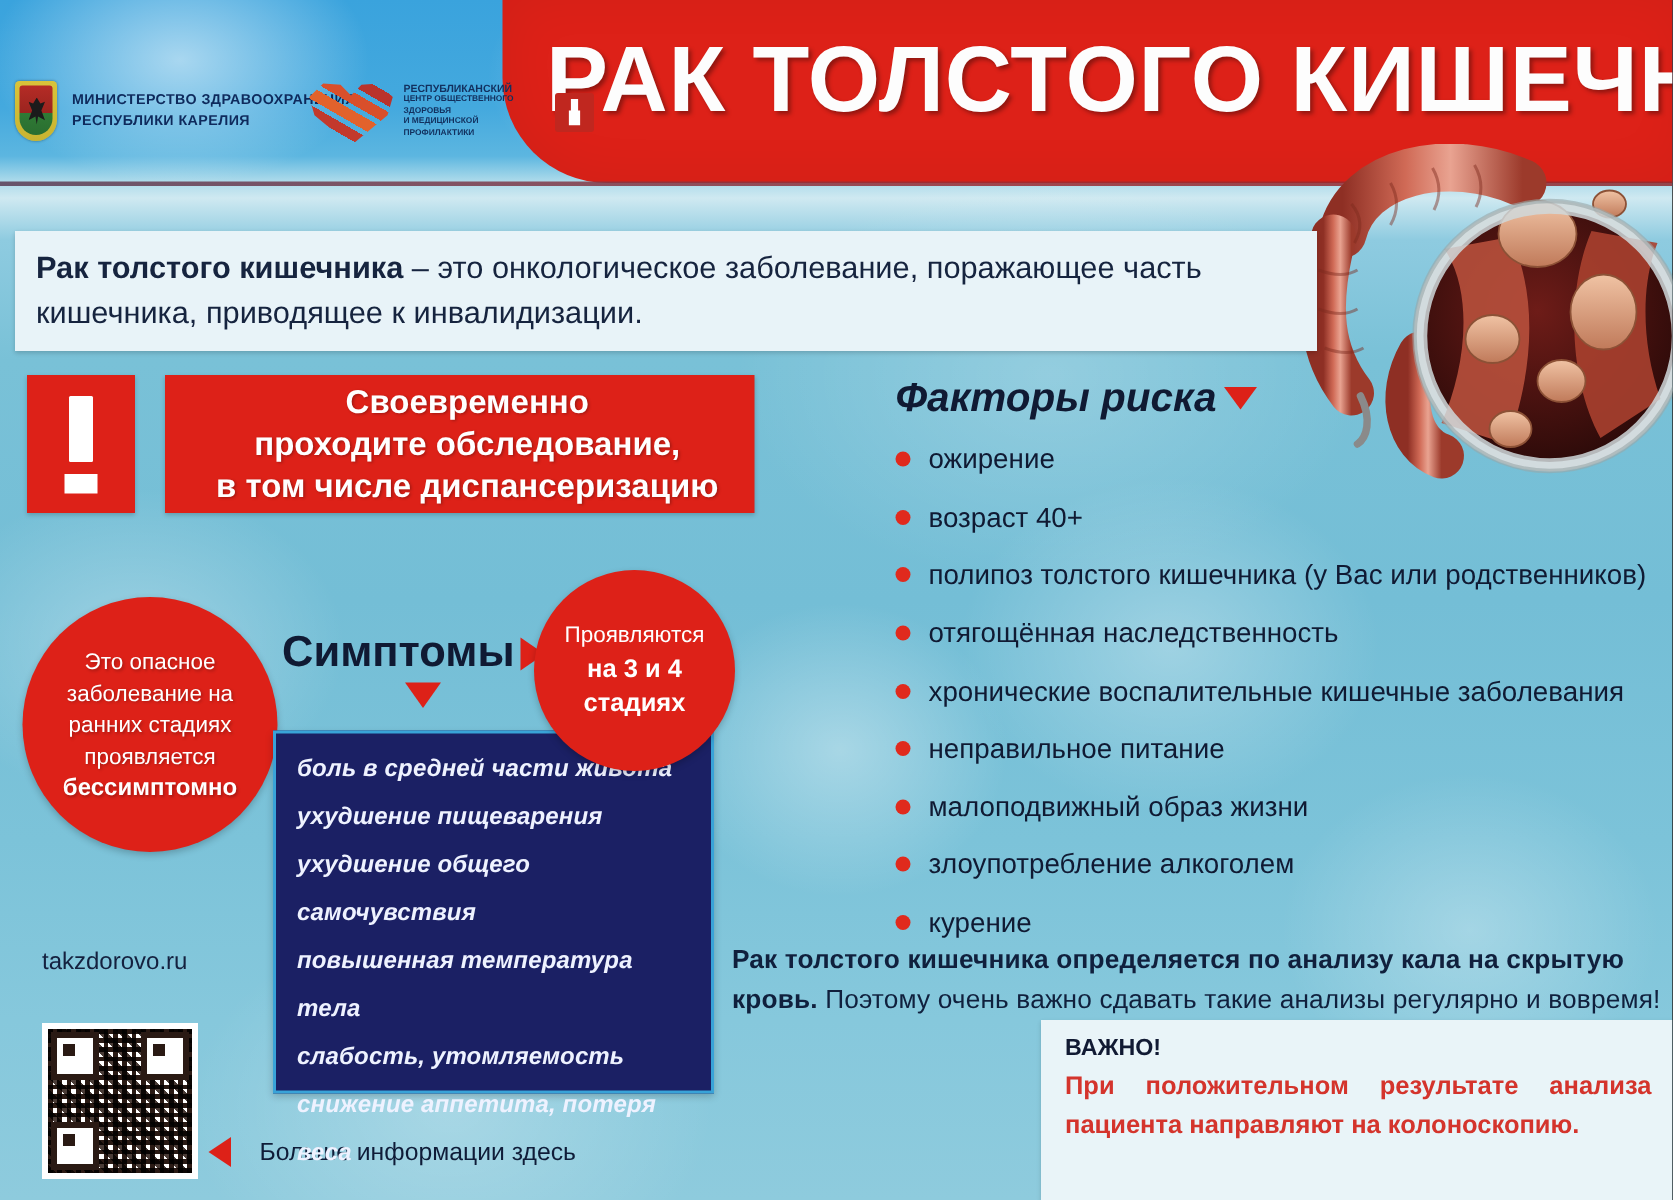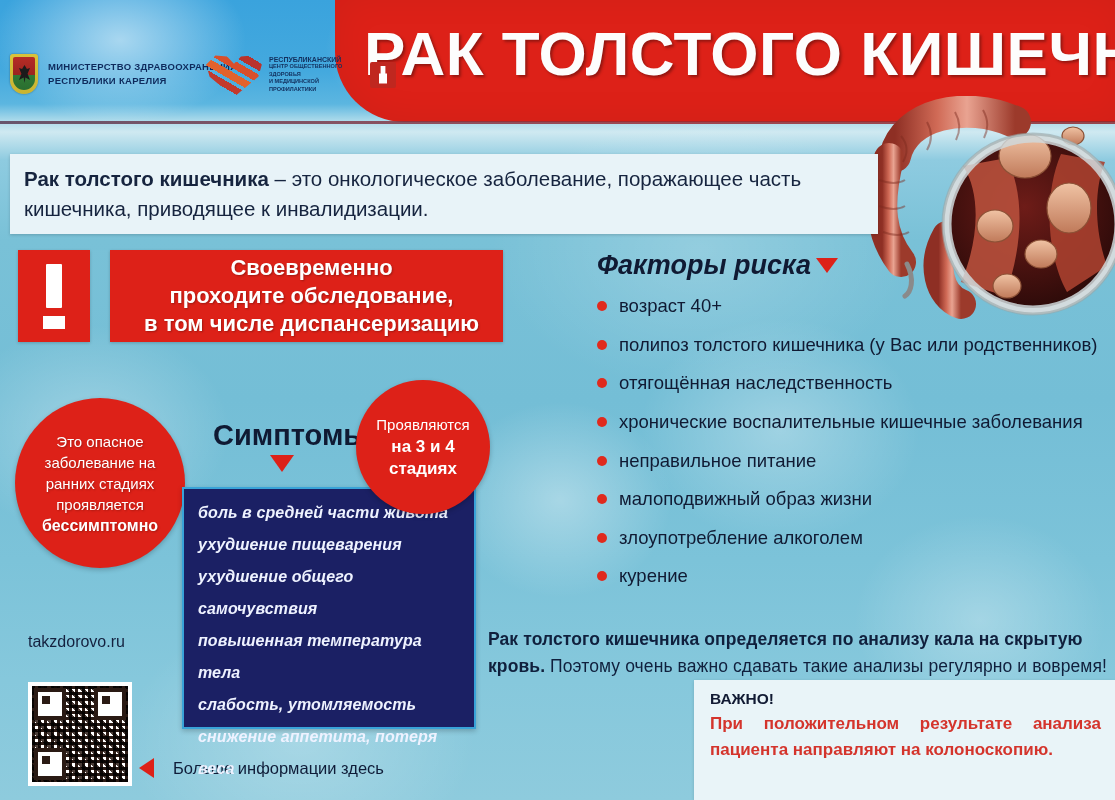--- a/index.html
+++ b/index.html
@@ -262,21 +262,21 @@
     line-height: 21px;
     text-align: center;
     padding: 0 12px;
     text-shadow: 1px 1px 2px rgba(0,0,0,.25);
   }
   .circle-left-text b { font-weight: bold; font-size: 16px; }
 
   
   .symp-title {
     position: absolute;
-    left: 213px; top: 419px;
+    left: 188px; top: 419px;
     font-size: 29px;
     font-weight: bold;
     color: #101a33;
     display: flex;
     align-items: center;
     gap: 4px;
   }
   .symp-arrow-down {
     position: absolute;
     left: 270px; top: 455px;
@@ -523,20 +523,24 @@
     </div>
   </div>
 
   <div class="risk-title">
     <span>Факторы риска</span>
     <span class="tri-down"></span>
   </div>
   <div class="risk-list">
     <div class="risk-item">
         <span class="bullet"></span>
+        <span>ожирение</span>
+      </div>
+    <div class="risk-item">
+        <span class="bullet"></span>
         <span>возраст 40+</span>
       </div>
     <div class="risk-item">
         <span class="bullet"></span>
         <span>полипоз толстого кишечника (у Вас или родственников)</span>
       </div>
     <div class="risk-item">
         <span class="bullet"></span>
         <span>отягощённая наследственность</span>
       </div>

